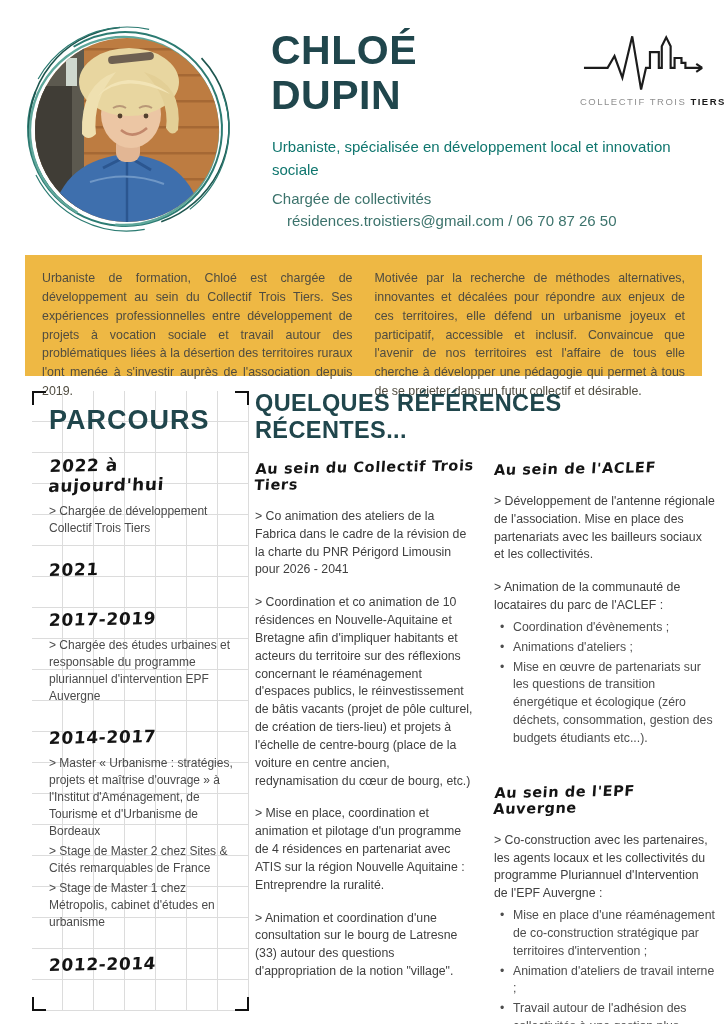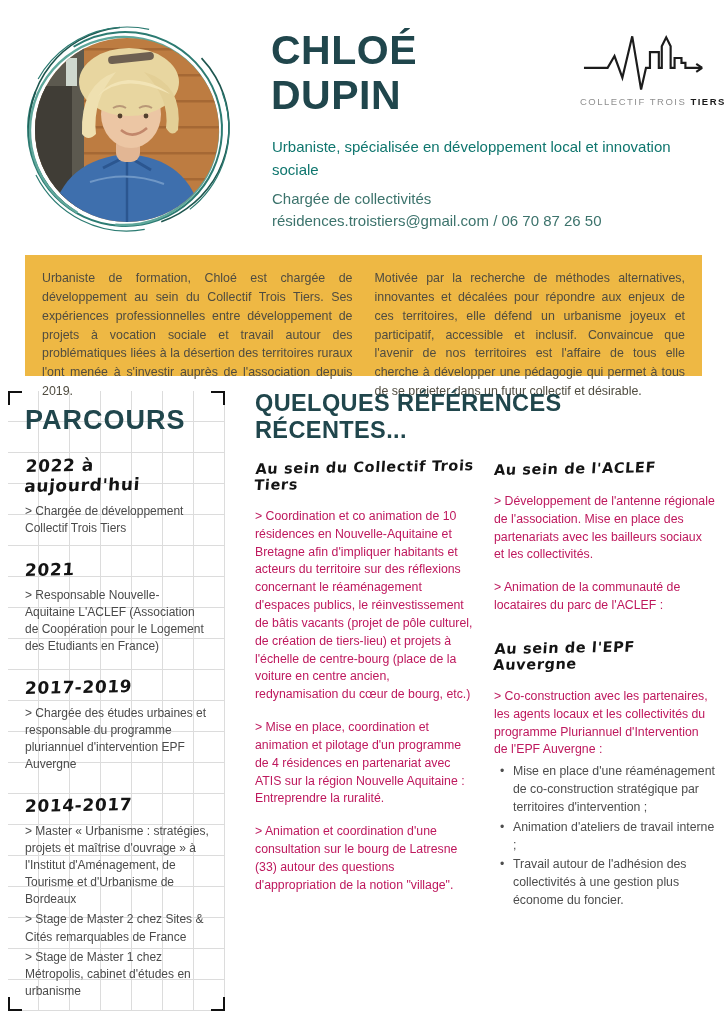--- a/index.html
+++ b/index.html
@@ -8,36 +8,36 @@
   .page { position:relative; width:724px; height:1024px; background:#ffffff; overflow:hidden; }
 
   
   .photo { position:absolute; left:20px; top:22px; width:214px; height:214px; }
   .headline { position:absolute; left:271px; top:28px; width:300px; }
   .headline h1 { font-size:41px; line-height:1.1; font-weight:800; letter-spacing:0.5px;
                  color:#20464c; }
   .subtitle { position:absolute; left:272px; top:136px; width:432px; font-size:15px;
               line-height:1.5; color:#0f766e; }
   .role-line { position:absolute; left:272px; top:190px; font-size:15px; color:#3c736c; }
-  .contact-line { position:absolute; left:272px; top:212px; font-size:15px; color:#3c736c; }
+  .contact-line { position:absolute; left:287px; top:212px; font-size:15px; color:#3c736c; }
 
   .brand { position:absolute; left:580px; top:28px; width:134px; text-align:center; }
   .brand svg { display:block; margin:0 auto; }
   .logo-caption { margin-top:4px; font-size:9.5px; letter-spacing:1.5px; color:#8f8f8f;
                   white-space:nowrap; }
   .logo-caption b { color:#1a1a1a; font-weight:700; }
 
   
   .intro { position:absolute; left:25px; top:255px; width:677px; height:121px;
            background:#eeb844; display:flex; gap:22px; padding:14px 17px 12px 17px; }
   .intro p { flex:1 1 0; font-size:12.4px; line-height:1.52; color:#504c40;
              text-align:justify; }
 
   
-  .parcours { position:absolute; left:8px; top:391px; width:217px; height:620px;
+  .parcours { position:absolute; left:32px; top:391px; width:217px; height:620px;
               background-image:
                 linear-gradient(#dcdcdc 1px, transparent 1px),
                 linear-gradient(90deg,#dcdcdc 1px, transparent 1px);
               background-size:31px 31px; background-position:-1px -1px;
               padding:10px 16px 0 17px; }
   .corner { position:absolute; width:14px; height:14px; }
   .corner.tl { left:0; top:0; border-top:2.5px solid #111; border-left:2.5px solid #111; }
   .corner.tr { right:0; top:0; border-top:2.5px solid #111; border-right:2.5px solid #111; }
   .corner.bl { left:0; bottom:0; border-bottom:2.5px solid #111; border-left:2.5px solid #111; }
   .corner.br { right:0; bottom:0; border-bottom:2.5px solid #111; border-right:2.5px solid #111; }
@@ -51,21 +51,21 @@
   .entry p { font-size:12px; line-height:1.42; color:#4a4a4a; margin-bottom:3px; }
 
   
   .references { position:absolute; left:255px; top:390px; width:460px; }
   .references h2 { font-size:23.5px; font-weight:700; letter-spacing:0.4px; color:#20464c;
                    margin-bottom:17px; }
   .ref-cols { display:flex; gap:18px; }
   .ref-col { flex:1 1 0; }
   .ref-col h3 { font-size:14.5px; margin-bottom:15px; }
   .ref-col h3.second { margin-top:22px; }
-  .ref-col p { font-size:12.3px; line-height:1.45; color:#be185d; margin-bottom:15px; }
+  .ref-col p { font-size:12.3px; line-height:1.45; color:#404040; margin-bottom:15px; }
   .ref-col p.tight { margin-bottom:4px; }
   .ref-col ul { list-style:none; margin:0 0 15px 6px; }
   .ref-col li { position:relative; padding-left:13px; font-size:12.3px; line-height:1.45;
                 color:#4d4d4d; margin-bottom:2px; }
   .ref-col li::before { content:"\2022"; position:absolute; left:0; top:0; color:#4d4d4d; }
 </style>
 </head>
 <body>
 
 <div class="page">
@@ -146,21 +146,20 @@
     <span class="corner bl"></span>
     <span class="corner br"></span>
     <h2>PARCOURS</h2>
 
     <div class="entry">
       <div class="period hand">2022 à aujourd'hui</div>
       <p>&gt; Chargée de développement Collectif Trois Tiers</p>
     </div>
     <div class="entry">
       <div class="period hand">2021</div>
-      <p>&gt; Responsable Nouvelle-Aquitaine L'ACLEF (Association de Coopération pour le Logement des Etudiants en France)</p>
     </div>
     <div class="entry">
       <div class="period hand">2017-2019</div>
       <p>&gt; Chargée des études urbaines et responsable du programme pluriannuel d'intervention EPF Auvergne</p>
     </div>
     <div class="entry">
       <div class="period hand">2014-2017</div>
       <p>&gt; Master « Urbanisme : stratégies, projets et maîtrise d'ouvrage » à l'Institut d'Aménagement, de Tourisme et d'Urbanisme de Bordeaux</p>
       <p>&gt; Stage de Master 2 chez Sites &amp; Cités remarquables de France</p>
       <p>&gt; Stage de Master 1 chez Métropolis, cabinet d'études en urbanisme</p>
@@ -169,29 +168,35 @@
       <div class="period hand">2012-2014</div>
       
     </div>
   </aside>
 
   <section class="references">
     <h2>QUELQUES RÉFÉRENCES RÉCENTES...</h2>
     <div class="ref-cols">
       <div class="ref-col">
         <h3 class="hand">Au sein du Collectif Trois Tiers</h3>
+        <p>&gt; Co animation des ateliers de la Fabrica dans le cadre de la révision de la charte du PNR Périgord Limousin pour 2026 - 2041</p>
         <p>&gt; Coordination et co animation de 10 résidences en Nouvelle-Aquitaine et Bretagne afin d'impliquer habitants et acteurs du territoire sur des réflexions concernant le réaménagement d'espaces publics, le réinvestissement de bâtis vacants (projet de pôle culturel, de création de tiers-lieu) et projets à l'échelle de centre-bourg (place de la voiture en centre ancien, redynamisation du cœur de bourg, etc.)</p>
         <p>&gt; Mise en place, coordination et animation et pilotage d'un programme de 4 résidences en partenariat avec ATIS sur la région Nouvelle Aquitaine : Entreprendre la ruralité.</p>
         <p>&gt; Animation et coordination d'une consultation sur le bourg de Latresne (33) autour des questions d'appropriation de la notion "village".</p>
         
       </div>
       <div class="ref-col">
         <h3 class="hand">Au sein de l'ACLEF</h3>
         <p>&gt; Développement de l'antenne régionale de l'association. Mise en place des partenariats avec les bailleurs sociaux et les collectivités.</p>
         <p class="tight">&gt; Animation de la communauté de locataires du parc de l'ACLEF :</p>
+        <ul>
+          <li>Coordination d'évènements ;</li>
+          <li>Animations d'ateliers ;</li>
+          <li>Mise en œuvre de partenariats sur les questions de transition énergétique et écologique (zéro déchets, consommation, gestion des budgets étudiants etc...).</li>
+        </ul>
         <h3 class="hand second">Au sein de l'EPF Auvergne</h3>
         <p class="tight">&gt; Co-construction avec les partenaires, les agents locaux et les collectivités du programme Pluriannuel d'Intervention de l'EPF Auvergne :</p>
         <ul>
           <li>Mise en place d'une réaménagement de co-construction stratégique par territoires d'intervention ;</li>
           <li>Animation d'ateliers de travail interne ;</li>
           <li>Travail autour de l'adhésion des collectivités à une gestion plus économe du foncier.</li>
         </ul>
         
       </div>
     </div>

